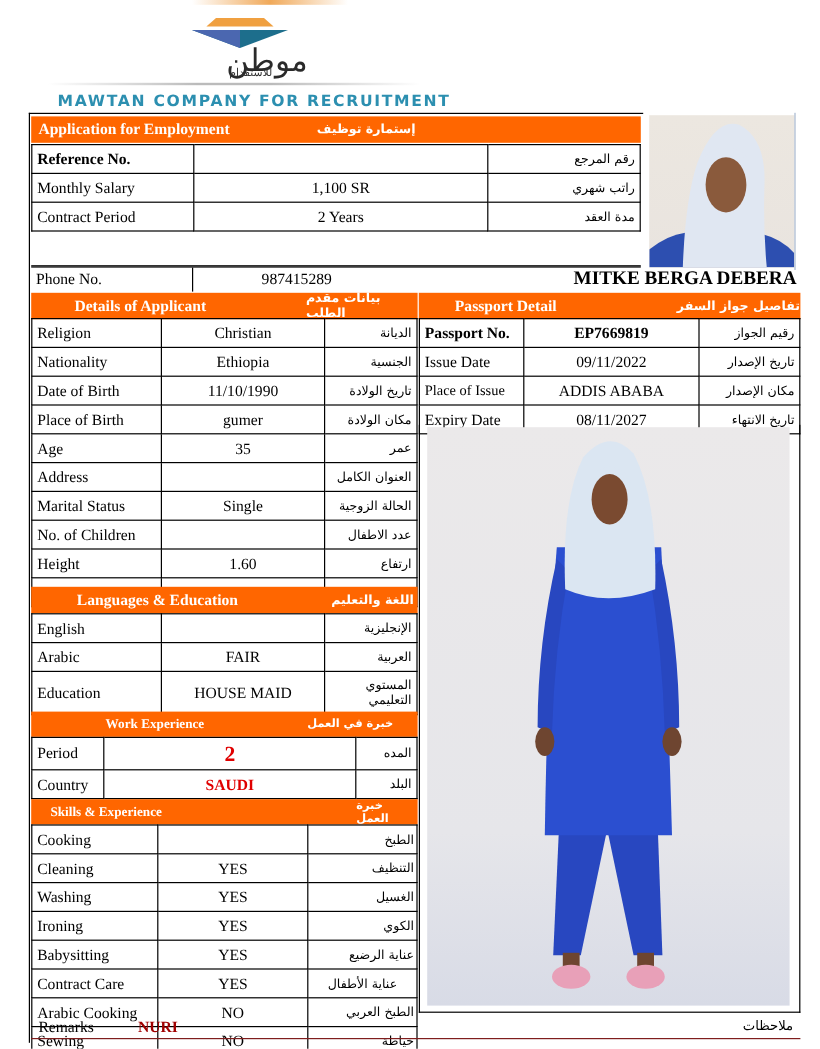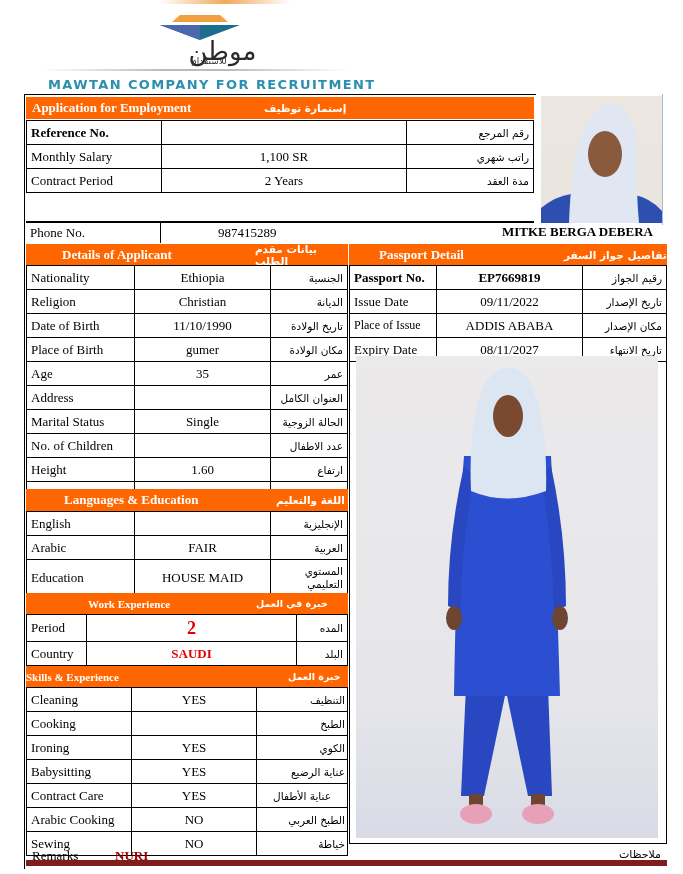--- a/index.html
+++ b/index.html
@@ -70,47 +70,47 @@
     <td>Contract Period</td>
     <td class="c">2 Years</td>
     <td class="ar">مدة العقد</td>
   </tr>
 </tbody>
   </table>
 <div class="abs" style="left:26px;top:221px;width:508px;height:2px;border-top:1px solid #000;border-bottom:1px solid #000;"></div>
 
 <div class="abs" style="left:26px;top:223px;width:135px;height:20px;font-size:13px;padding:2px 4px;border-right:1px solid #000;">Phone No.</div>
 <div class="abs" style="left:218px;top:225px;font-size:13px;">987415289</div>
-<div class="abs" style="left:502px;top:224px;font-size:13px;font-weight:bold;font-family:Liberation Serif, serif;">MITKE BERGA DEBERA</div>
+<div class="abs" style="left:478px;top:224px;font-size:16px;font-weight:bold;font-family:Liberation Serif, serif;">MITKE BERGA DEBERA</div>
 
 <div class="abs photo-small">
   <svg width="121" height="127" viewBox="0 0 121 127">
     <path d="M0,127 L0,112 Q15,100 30,98 L90,98 Q110,102 121,115 L121,127 Z" fill="#2d4fb0"></path>
     <path d="M28,127 Q30,70 40,40 Q55,2 75,8 Q98,20 96,60 Q95,95 98,127 Z" fill="#e0e7f2"></path>
     <ellipse cx="64" cy="58" rx="17" ry="23" fill="#8a5a3c"></ellipse>
     <path d="M44,40 Q64,20 84,40 Q80,28 64,26 Q48,28 44,40 Z" fill="#e0e7f2"></path>
   </svg>
 </div>
 <div class="abs" style="left:662px;top:94px;width:1px;height:131px;background:#a8b8d0"></div>
 
 <div class="abs orange hdr" style="left:26px;top:244px;width:322px;">
   <span style="margin-left:36px;width:205px;">Details of Applicant</span>
   <span class="ar">بيانات مقدم الطلب</span>
 </div>
 <table class="abs" style="left:26px;top:265px;width:322px;">
   <tbody>
       <tr>
+        <td style="height:23px">Religion</td>
+        <td class="c">Christian</td>
+        <td class="ar">الديانة</td>
+      </tr>
+  <tr>
         <td style="width:108px;height:22px">Nationality</td>
         <td class="c" style="width:136px">Ethiopia</td>
         <td class="ar">الجنسية</td>
-      </tr>
-  <tr>
-        <td style="height:23px">Religion</td>
-        <td class="c">Christian</td>
-        <td class="ar">الديانة</td>
       </tr>
   <tr>
         <td style="height:23px">Date of Birth</td>
         <td class="c">11/10/1990</td>
         <td class="ar">تاريخ الولادة</td>
       </tr>
   <tr>
         <td style="height:22px">Place of Birth</td>
         <td class="c">gumer</td>
         <td class="ar">مكان الولادة</td>
@@ -239,36 +239,41 @@
       </tr>
   <tr>
         <td style="height:24px">Country</td>
         <td class="c b" style="color:#e00000">SAUDI</td>
         <td class="ar">البلد</td>
       </tr>
 </tbody>
   </table>
 
 <div class="abs orange hdr" style="left:26px;top:666px;width:322px;height:21px;font-size:11px;">
-  <span style="margin-left:0;width:262px;">Skills &amp; Experience</span>
+  <span style="margin-left:16px;width:262px;">Skills &amp; Experience</span>
   <span class="ar" style="font-size:9.5px">خبرة العمل</span>
 </div>
 <table class="abs" style="left:26px;top:687px;width:322px;">
   <tbody>
       <tr>
-        <td style="height:20px">Cleaning</td>
-        <td class="c">YES</td>
-        <td class="ar" style="padding:0 2px">التنظيف</td>
-      </tr>
-  <tr>
         <td style="width:108px;height:20px">Cooking</td>
         <td class="c" style="width:146px"></td>
         <td class="ar" style="padding:0 2px">الطبخ</td>
       </tr>
   <tr>
+        <td style="height:20px">Cleaning</td>
+        <td class="c">YES</td>
+        <td class="ar" style="padding:0 2px">التنظيف</td>
+      </tr>
+  <tr>
+        <td style="height:20px">Washing</td>
+        <td class="c">YES</td>
+        <td class="ar" style="padding:0 2px">الغسيل</td>
+      </tr>
+  <tr>
         <td style="height:19px">Ironing</td>
         <td class="c">YES</td>
         <td class="ar" style="padding:0 2px">الكوي</td>
       </tr>
   <tr>
         <td style="height:20px">Babysitting</td>
         <td class="c">YES</td>
         <td class="ar" style="padding:0 2px">عناية الرضيع</td>
       </tr>
   <tr>
@@ -282,17 +287,17 @@
         <td class="ar" style="padding:0 2px">الطبخ العربي</td>
       </tr>
   <tr>
         <td style="height:20px">Sewing</td>
         <td class="c">NO</td>
         <td class="ar" style="padding:0 2px">خياطة</td>
       </tr>
 </tbody>
   </table>
 
-<div class="abs" style="left:26px;top:845px;width:641px;height:21px;border-bottom:6px solid #7f1d1d;">
+<div class="abs" style="left:26px;top:845px;width:641px;height:21px;border-bottom:1px solid #7f1d1d;">
   <span class="abs" style="left:6px;top:3px;font-size:13px;">Remarks</span>
   <span class="abs" style="left:89px;top:3px;font-size:13px;font-weight:bold;color:#a00000;">NURI</span>
   <span class="abs" style="right:6px;top:3px;font-size:11px;font-family:'DejaVu Sans',sans-serif;">ملاحظات</span>
 </div>
 
 </body></html>

